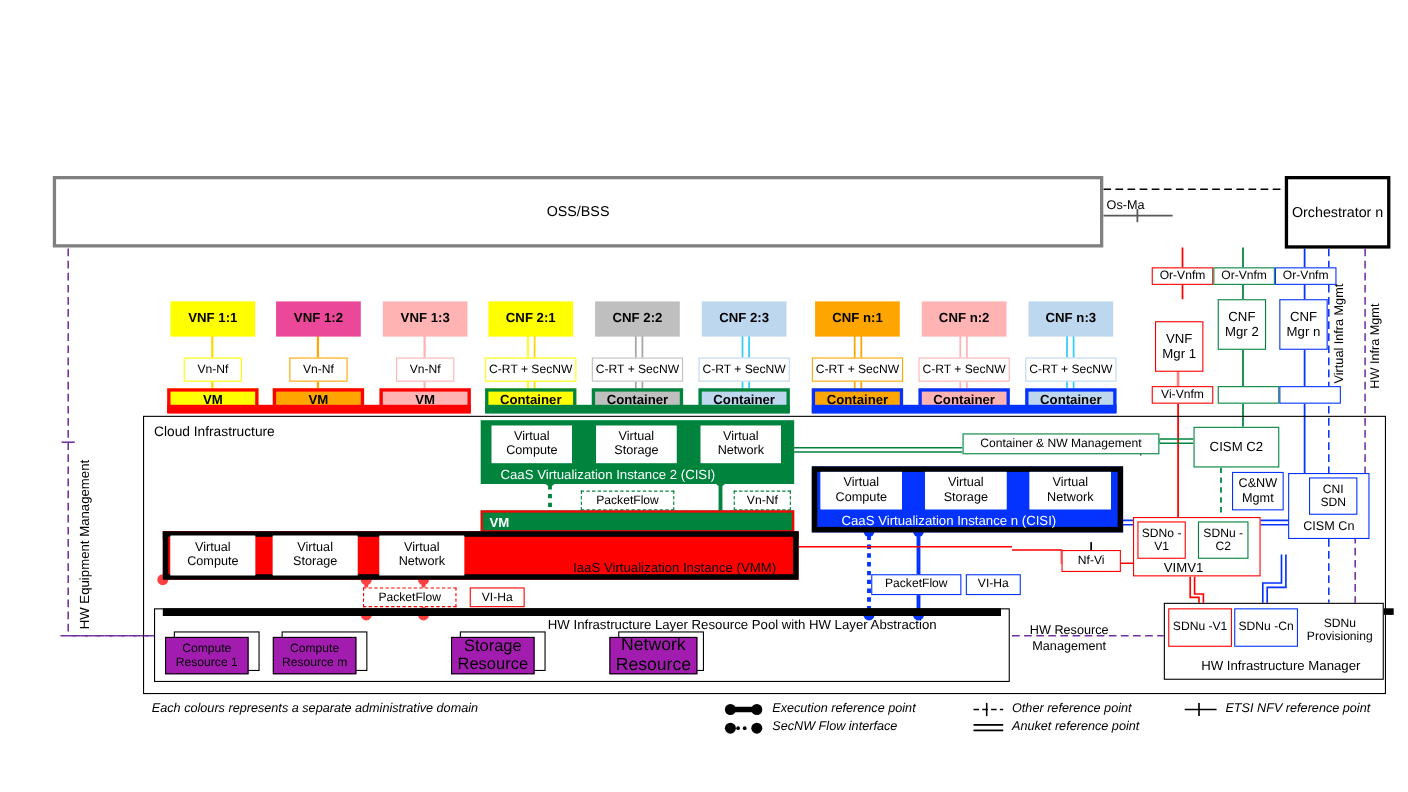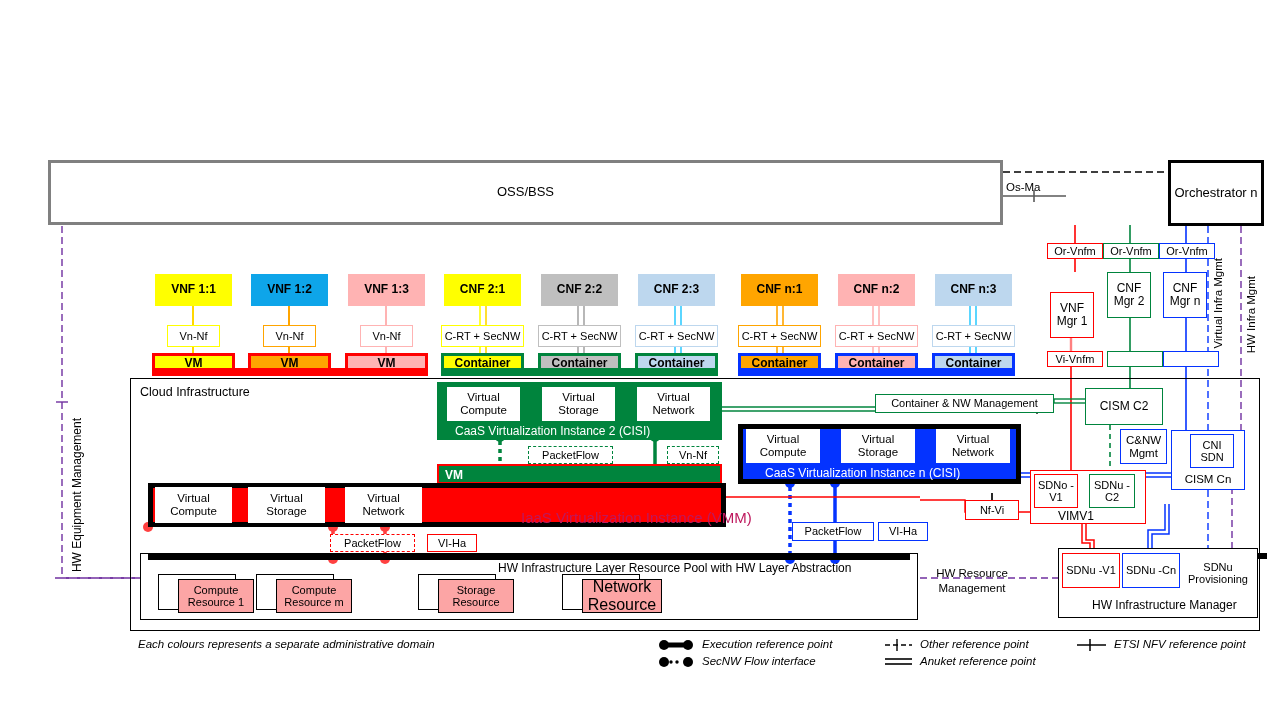--- a/index.html
+++ b/index.html
@@ -9,21 +9,21 @@
   .b{position:absolute;box-sizing:border-box;display:flex;align-items:center;
      justify-content:center;text-align:center;line-height:1.1;}
   svg.overlay{position:absolute;left:0;top:0;width:1280px;height:720px;pointer-events:none;}
 
   
   .ossbss{border:3px solid #808080;background:#fff;font-size:13px;}
   .orch1{border:3px solid #C00000;background:#fff;font-size:13px;}
   .orchn{border:3px solid #000;background:#fff;font-size:13px;}
   .mgrbox{background:#fff;font-size:12px;}
   .rp{background:#fff;font-size:11px;}
-  .plain{border:1px solid #000;background:#fca5a5;font-size:12px;margin-left:28px;}
+  .plain{border:1px solid #000;background:#a21caf;font-size:12px;}
   .white-in{background:#fff;border:1px solid #fff;font-size:11.5px;}
   .nf{font-size:12px;font-weight:bold;}
   .vmbox{font-size:12px;font-weight:bold;}
   .stacked{position:absolute;}
   .stacked .sh{position:absolute;border:1px solid #000;background:#fff;}
   .vert{writing-mode:vertical-rl;transform:rotate(180deg);}
   .lab{position:absolute;font-size:11px;background:transparent;}
   .legend-t{font-size:11.5px;font-style:italic;}
 </style>
 </head>
@@ -183,21 +183,21 @@
   <div class="b nf" style="left:155px;top:274px;width:77px;height:32px;background:#FFFF00;">
       <span>VNF 1:1</span>
     </div>
   <div class="b rp" style="left:167px;top:325px;width:53px;height:22px;border:1.5px solid #FFFF00;">
       <span>Vn-Nf</span>
     </div>
   <div class="b vmbox" style="left:152px;top:353px;width:83px;height:22px;background:#FFFF00;border:3px solid #FF0000;">
       <span>VM</span>
     </div>
 
-  <div class="b nf" style="left:251px;top:274px;width:77px;height:32px;background:#0ea5e9;">
+  <div class="b nf" style="left:251px;top:274px;width:77px;height:32px;background:#ec4899;">
       <span>VNF 1:2</span>
     </div>
   <div class="b rp" style="left:263px;top:325px;width:53px;height:22px;border:1.5px solid #FFA500;">
       <span>Vn-Nf</span>
     </div>
   <div class="b vmbox" style="left:248px;top:353px;width:83px;height:22px;background:#FFA500;border:3px solid #FF0000;">
       <span>VM</span>
     </div>
 
   <div class="b nf" style="left:348px;top:274px;width:77px;height:32px;background:#FFB3B3;">
@@ -323,21 +323,21 @@
   <div style="position:absolute;left:148px;top:483px;width:578px;height:44px;background:#FF0000;border:5px solid #000;box-sizing:border-box;"></div>
   <div class="b white-in" style="left:155px;top:487px;width:77px;height:36px;background:#fff;">
       <span>Virtual Compute</span>
     </div>
   <div class="b white-in" style="left:248px;top:487px;width:77px;height:36px;background:#fff;">
       <span>Virtual Storage</span>
     </div>
   <div class="b white-in" style="left:345px;top:487px;width:77px;height:36px;background:#fff;">
       <span>Virtual Network</span>
     </div>
-  <div class="lab" style="left:521px;top:509px;font-size:15px;color:#be185d;">IaaS Virtualization Instance (VMM)</div>
+  <div class="lab" style="left:521px;top:509px;font-size:12px;color:#000000;">IaaS Virtualization Instance (VMM)</div>
 
   <div class="b rp" style="left:330px;top:534px;width:85px;height:18px;border:1.5px dashed #FF0000;">
       <span>PacketFlow</span>
     </div>
   <div class="b rp" style="left:427px;top:534px;width:50px;height:18px;border:1.5px solid #FF0000;">
       <span>VI-Ha</span>
     </div>
 
   <div style="position:absolute;left:140px;top:553px;width:778px;height:67px;border:1.5px solid #000;box-sizing:border-box;"></div>
   <div class="lab" style="left:498px;top:561px;font-size:12px;">HW Infrastructure Layer Resource Pool with HW Layer Abstraction</div>
@@ -349,21 +349,21 @@
       </div>
   </div>
   <div class="stacked" style="left:248px;top:574px;">
     <div class="sh" style="left:8px;top:0;width:76px;height:34px;"></div>
     <div class="b plain" style="position:absolute;left:0;top:5px;width:76px;height:34px;font-size:11px;">
         <span>Compute Resource m</span>
       </div>
   </div>
   <div class="stacked" style="left:410px;top:574px;">
     <div class="sh" style="left:8px;top:0;width:76px;height:34px;"></div>
-    <div class="b plain" style="position:absolute;left:0;top:5px;width:76px;height:34px;font-size:11px;">
+    <div class="b plain" style="position:absolute;left:0;top:5px;width:76px;height:34px;font-size:15px;">
         <span>Storage Resource</span>
       </div>
   </div>
   <div class="stacked" style="left:554px;top:574px;">
     <div class="sh" style="left:8px;top:0;width:76px;height:34px;"></div>
     <div class="b plain" style="position:absolute;left:0;top:5px;width:80px;height:34px;font-size:16px;">
         <span>Network Resource</span>
       </div>
   </div>
 

